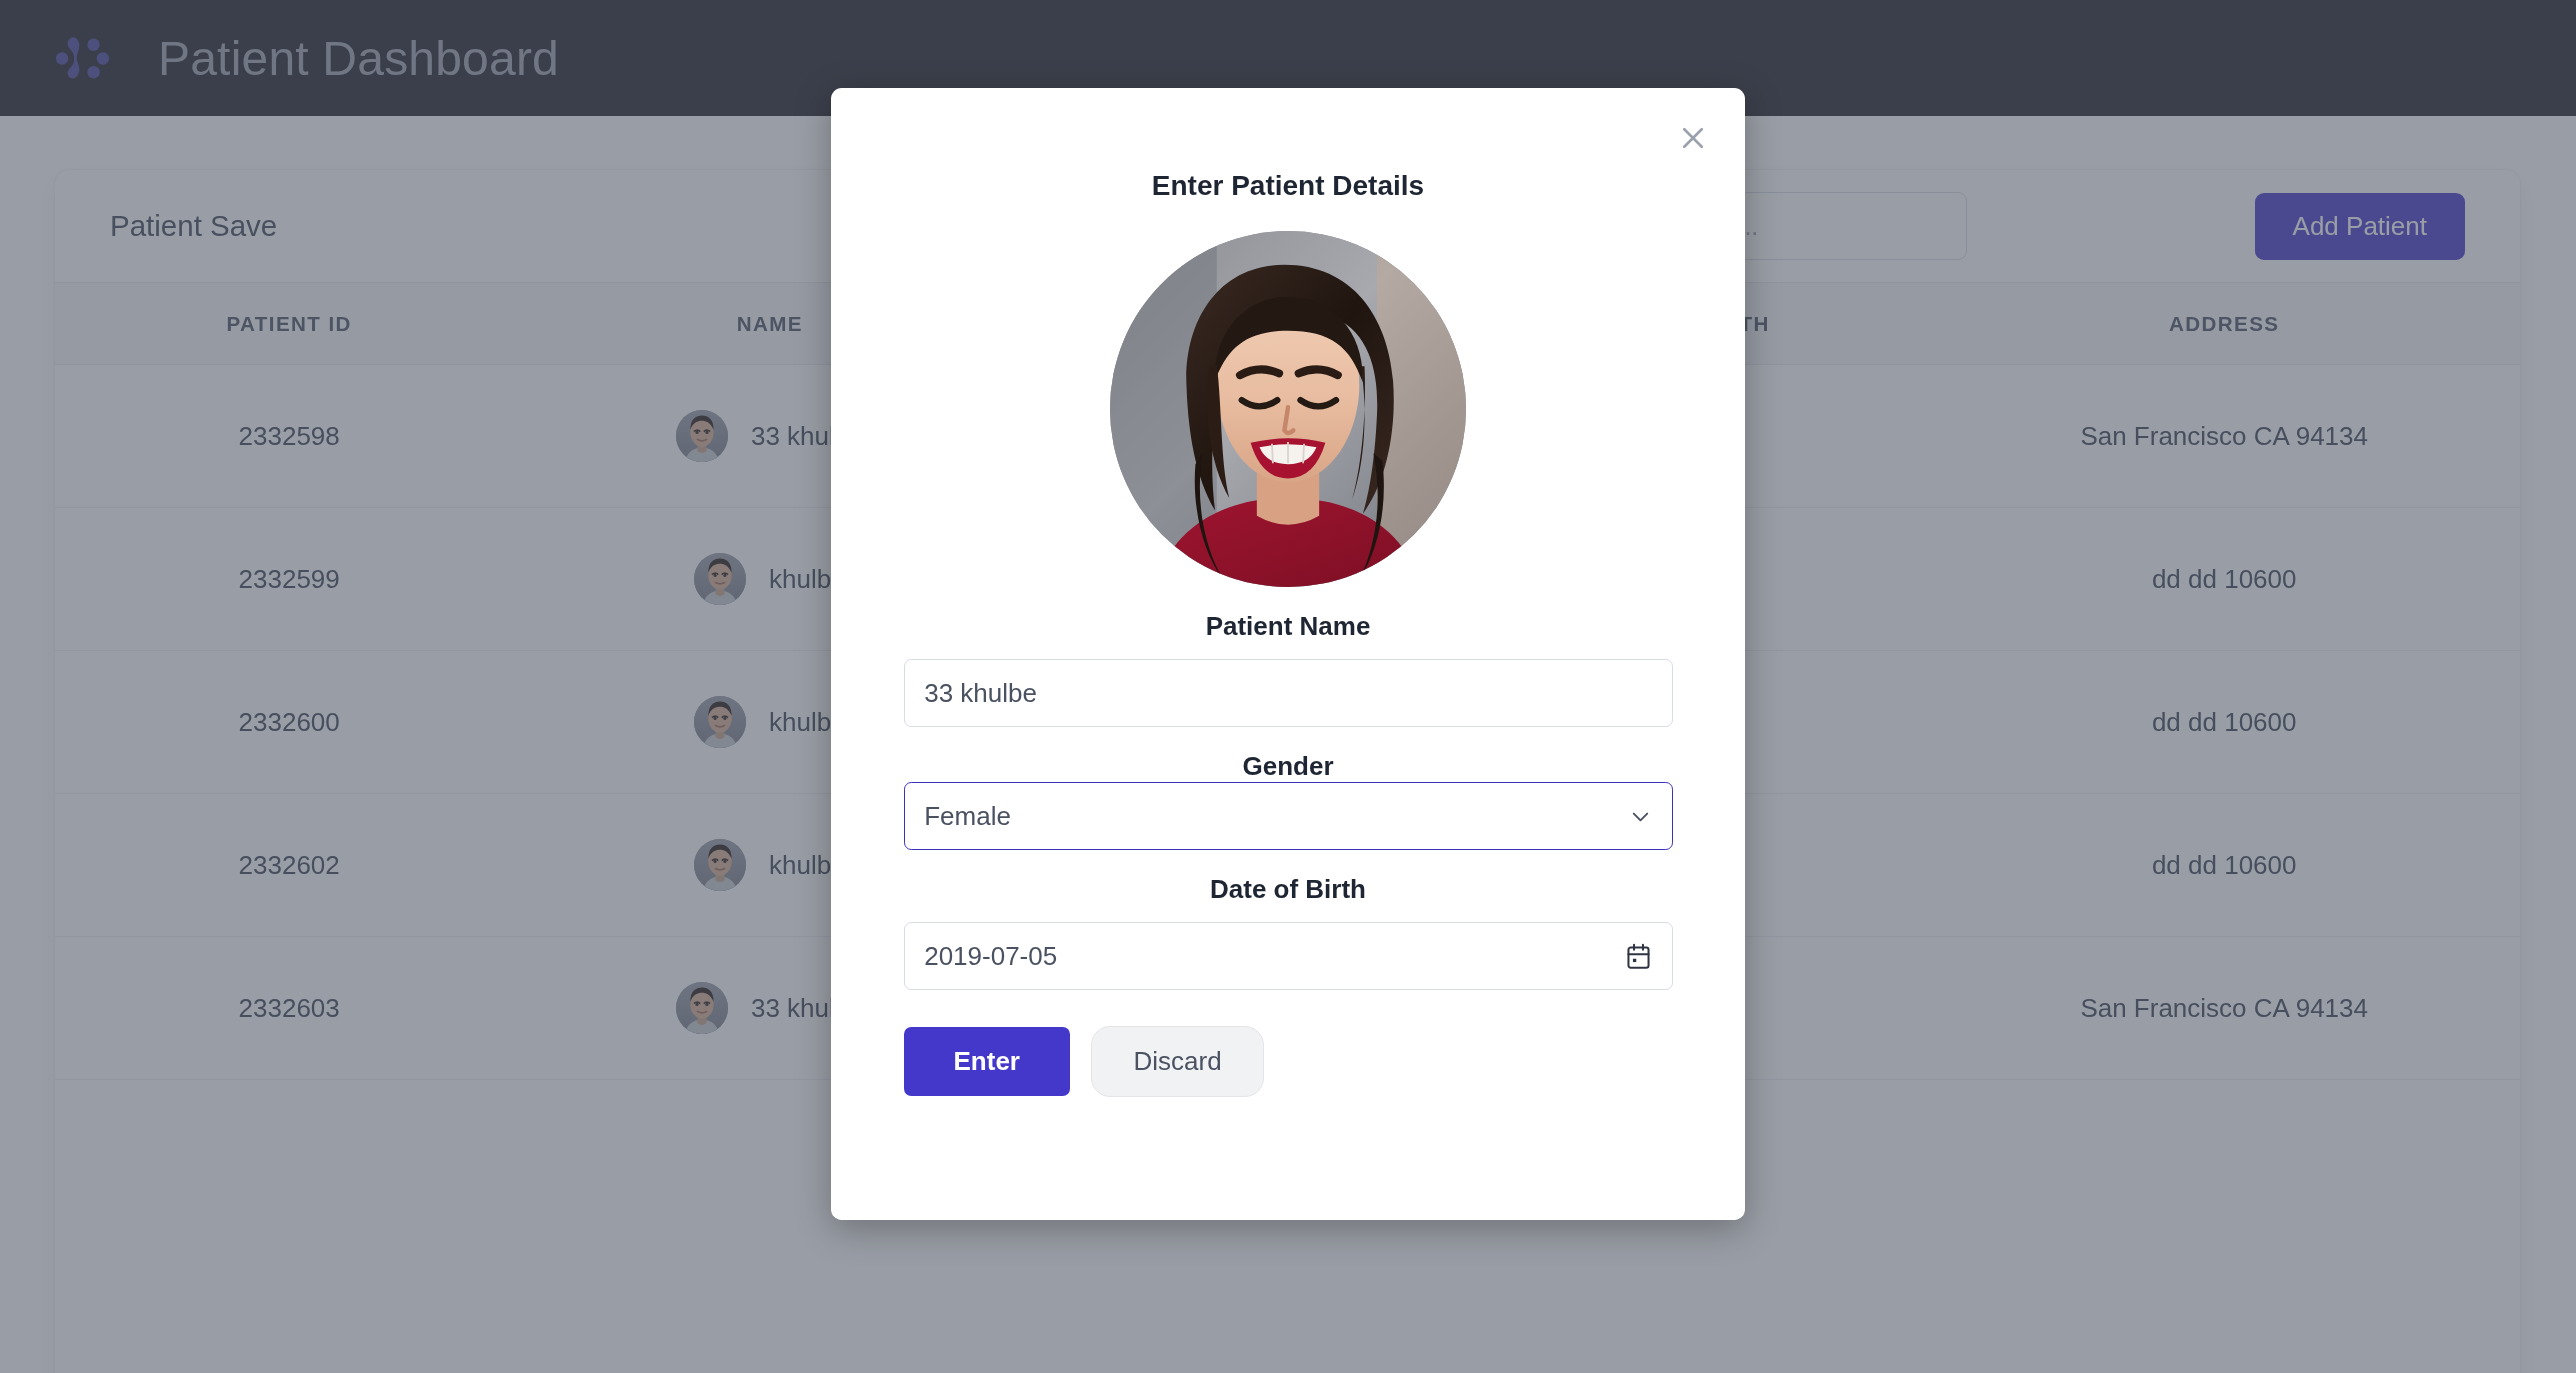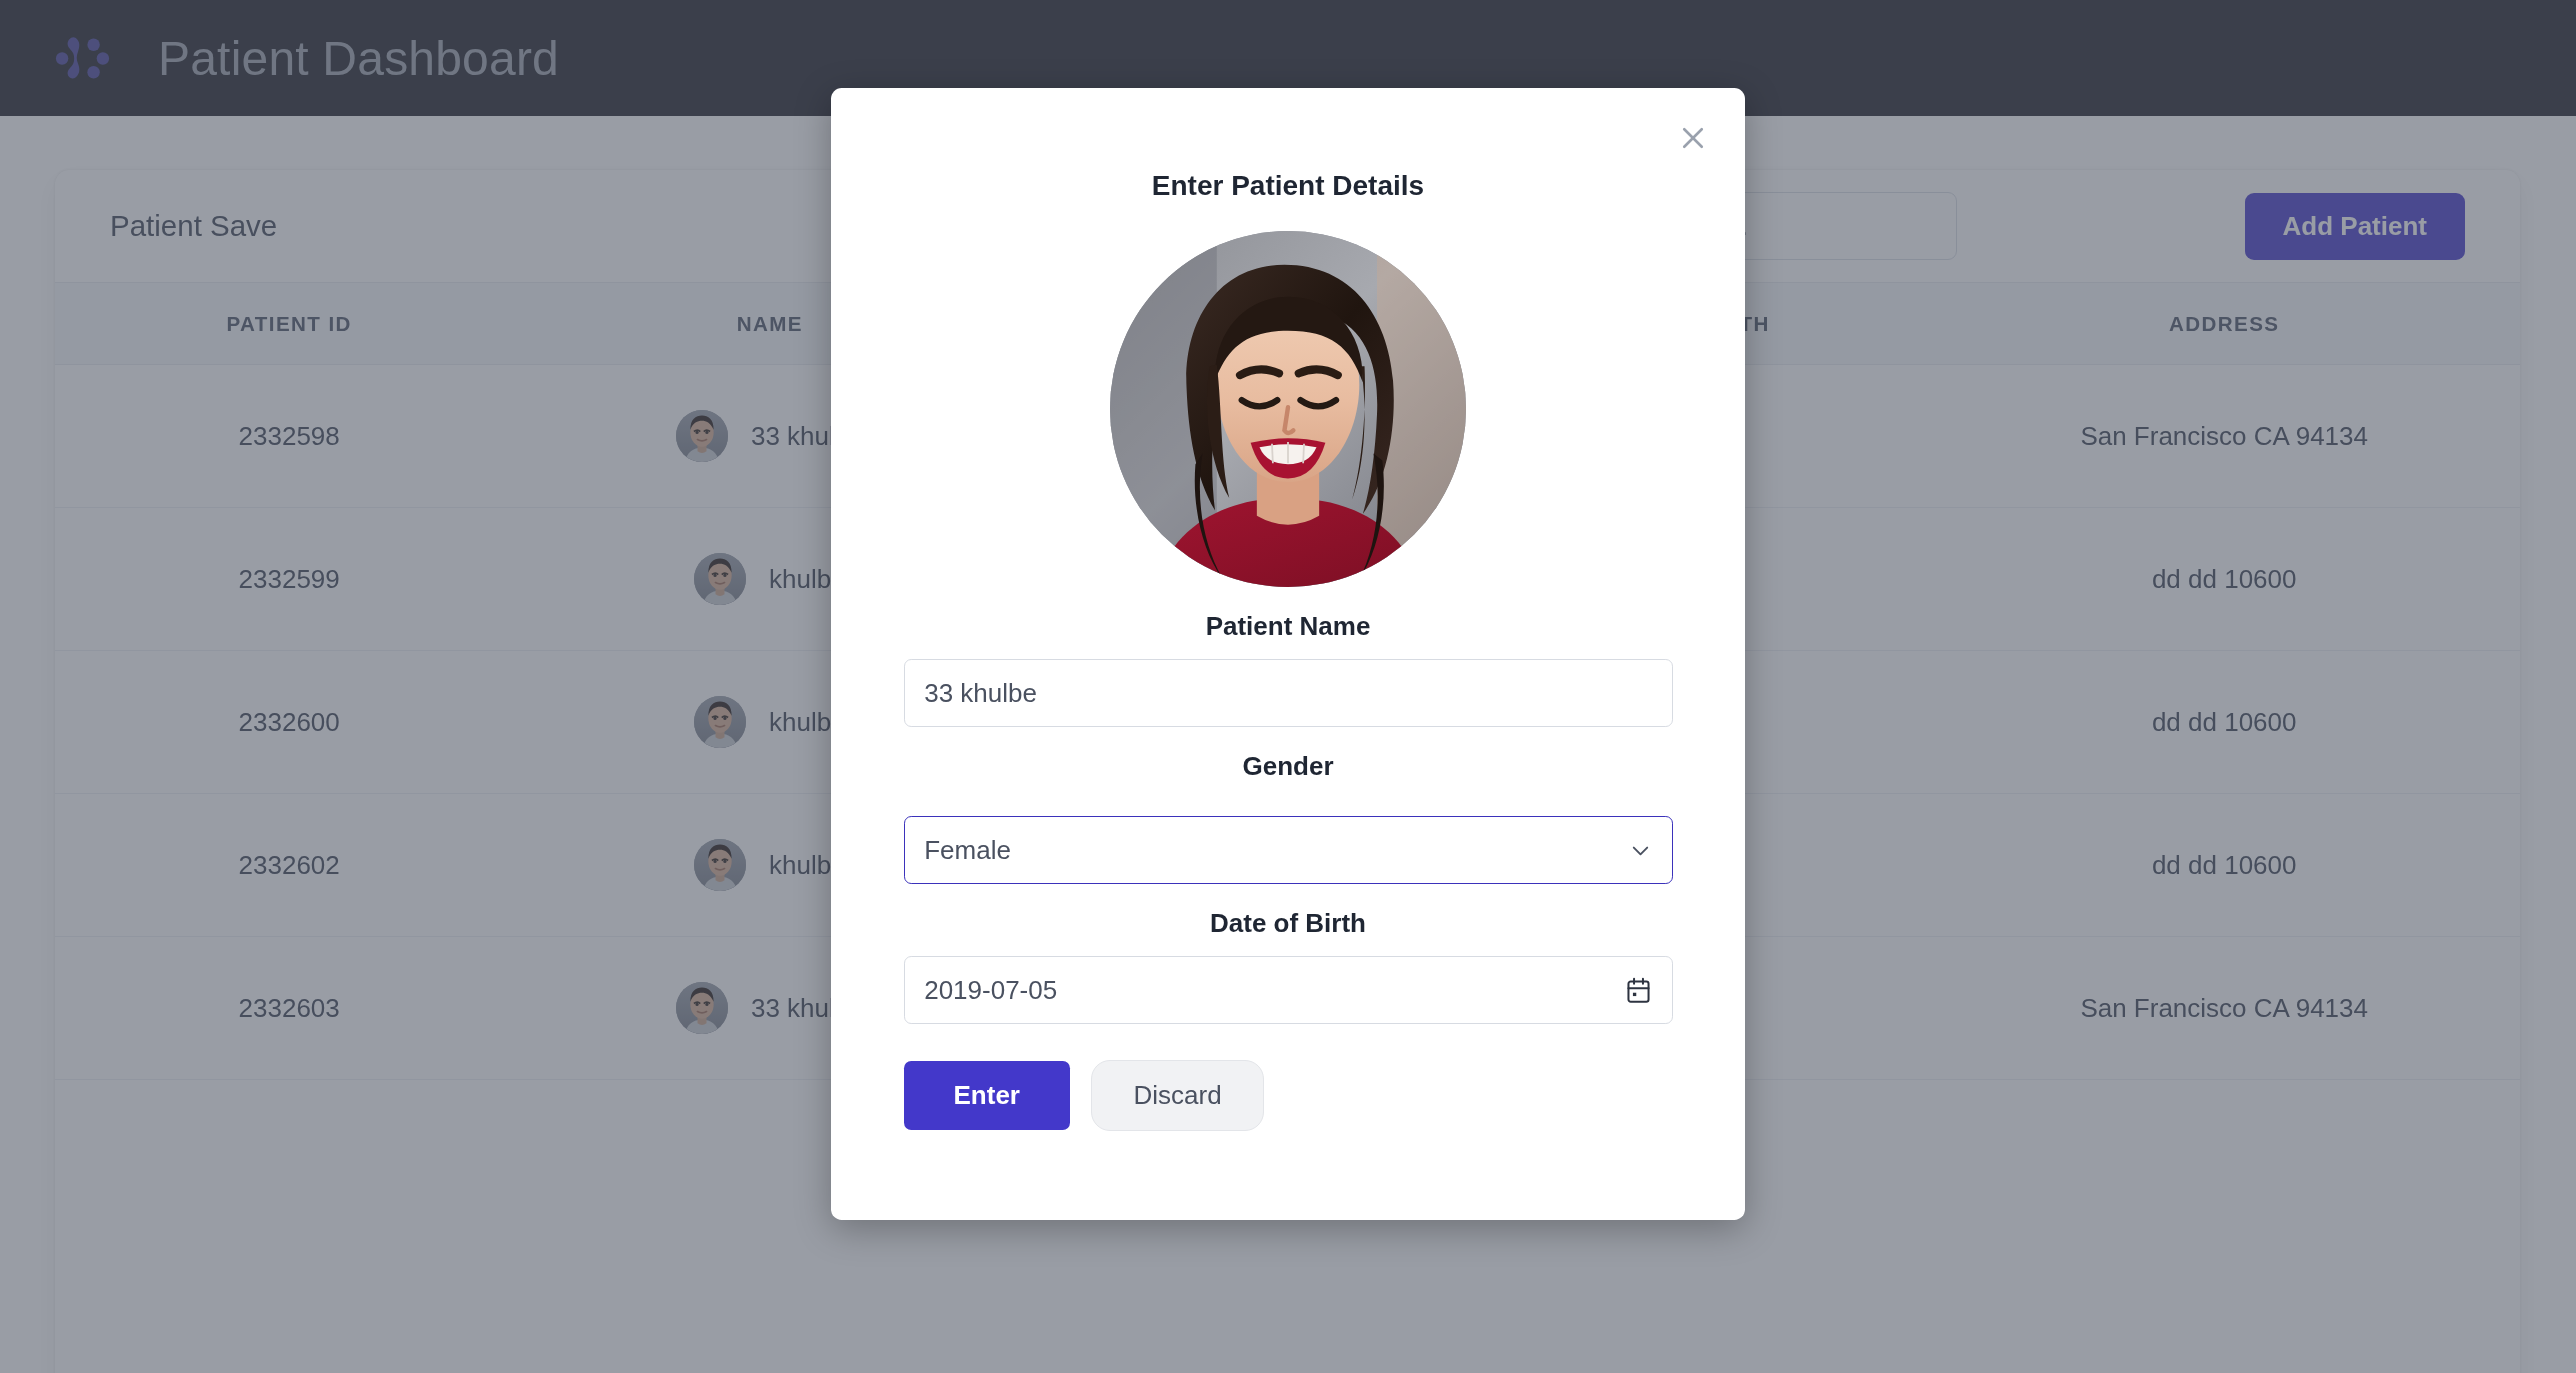--- a/index.html
+++ b/index.html
@@ -100,21 +100,21 @@
     font-size: 25px;
     color: #9aa0ab;
     background: #ffffff;
   }
   .search-box .ph { color: #9aa0ab; }
 
   .btn-add {
     background: #4338ca;
     color: #ffffff;
     font-size: 26px;
-    font-weight: 700;
+    font-weight: 400;
     border: none;
     border-radius: 9px;
     padding: 18px 38px;
     cursor: pointer;
     white-space: nowrap;
   }
 
   table.patients {
     width: 100%;
     border-collapse: collapse;
@@ -250,21 +250,21 @@
     font-size: 26px;
     color: #4a5160;
     padding: 0 19.7px;
     font-family: "Liberation Sans", sans-serif;
     background: #fff;
     display: flex;
     align-items: center;
   }
 
   .field-select {
-    margin-top: 34px;
+    margin-top: 0;
     width: 769px;
     height: 68px;
     border: 1.8px solid #3b32bb;
     border-radius: 7.2px;
     font-size: 26px;
     color: #4a5160;
     padding: 0 19.7px;
     display: flex;
     align-items: center;
     justify-content: space-between;

